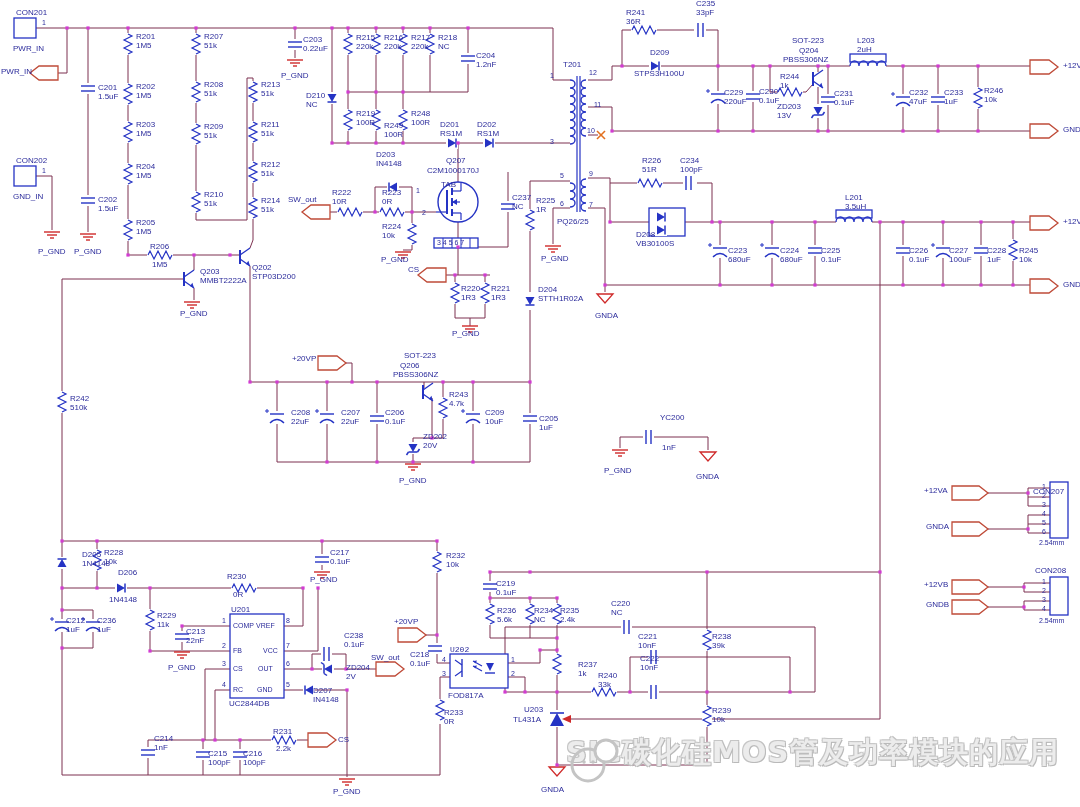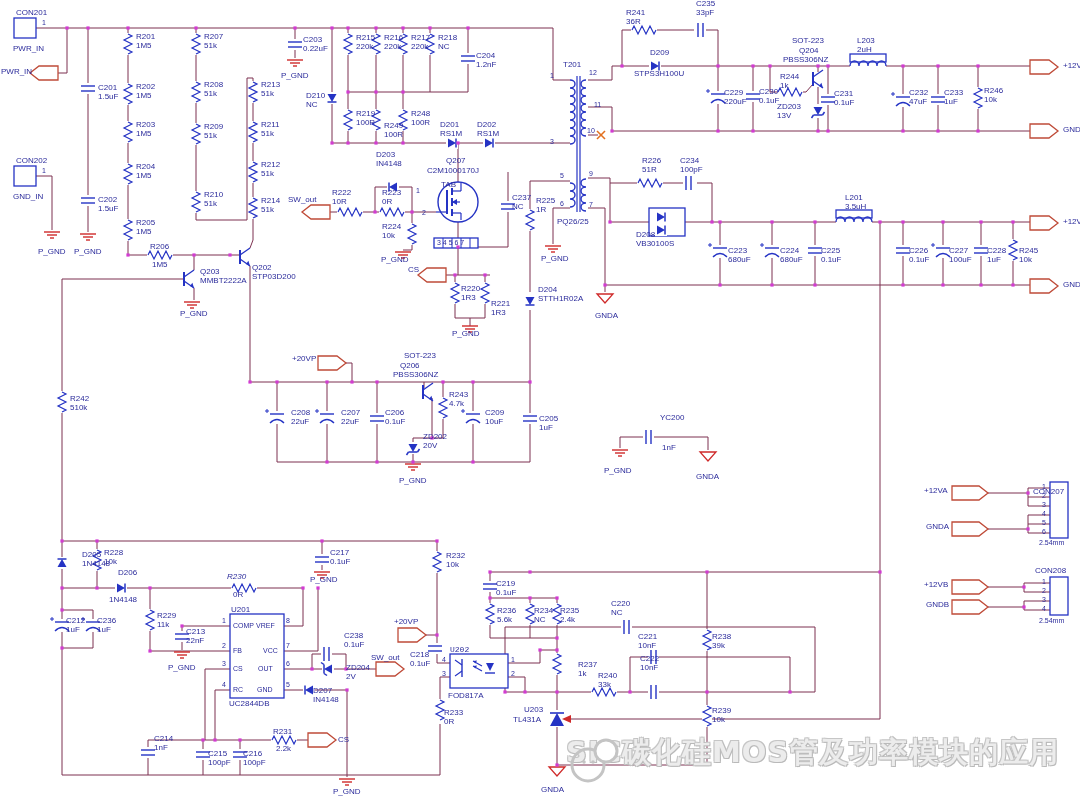--- a/index.html
+++ b/index.html
@@ -883,21 +883,21 @@
 100uF</div>
       <div style="left: 987px; top: 247px;">C228
 1uF</div>
       <div style="left: 1019px; top: 247px;">R245
 10k</div>
       <div style="left: 1063px; top: 218px;">+12VA</div>
       <div style="left: 1063px; top: 281px;">GNDA</div>
       <div style="left: 595px; top: 312px;">GNDA</div>
       <div style="left: 461px; top: 285px;">R220
 1R3</div>
-      <div style="left: 491px; top: 285px; margin-top: 15px;">R221
+      <div style="left: 491px; top: 285px;">R221
 1R3</div>
       <div style="left: 452px; top: 330px;">P_GND</div>
       <div style="left: 538px; top: 286px;">D204
 STTH1R02A</div>
       <div style="left: 292px; top: 355px;">+20VP</div>
       <div style="left: 404px; top: 352px;">SOT-223</div>
       <div style="left: 400px; top: 362px;">Q206</div>
       <div style="left: 393px; top: 371px;">PBSS306NZ</div>
       <div style="left: 449px; top: 391px;">R243
 4.7k</div>
@@ -919,21 +919,21 @@
       <div style="left: 660px; top: 414px;">YC200</div>
       <div style="left: 662px; top: 444px;">1nF</div>
       <div style="left: 604px; top: 467px;">P_GND</div>
       <div style="left: 696px; top: 473px;">GNDA</div>
       <div style="left: 66px; top: 551px; margin-left: 16px;">D205
 1N4148</div>
       <div style="left: 104px; top: 549px;">R228
 10k</div>
       <div style="left: 118px; top: 569px;">D206</div>
       <div style="left: 109px; top: 596px;">1N4148</div>
-      <div style="left: 227px; top: 573px; font-style: italic;">R230</div>
+      <div style="left: 227px; top: 573px;">R230</div>
       <div style="left: 233px; top: 591px;">0R</div>
       <div style="left: 330px; top: 549px;">C217
 0.1uF</div>
       <div style="left: 310px; top: 576px;">P_GND</div>
       <div style="left: 66px; top: 617px;">C212
 1uF</div>
       <div style="left: 97px; top: 617px;">C236
 1uF</div>
       <div style="left: 157px; top: 612px;">R229
 11k</div>

